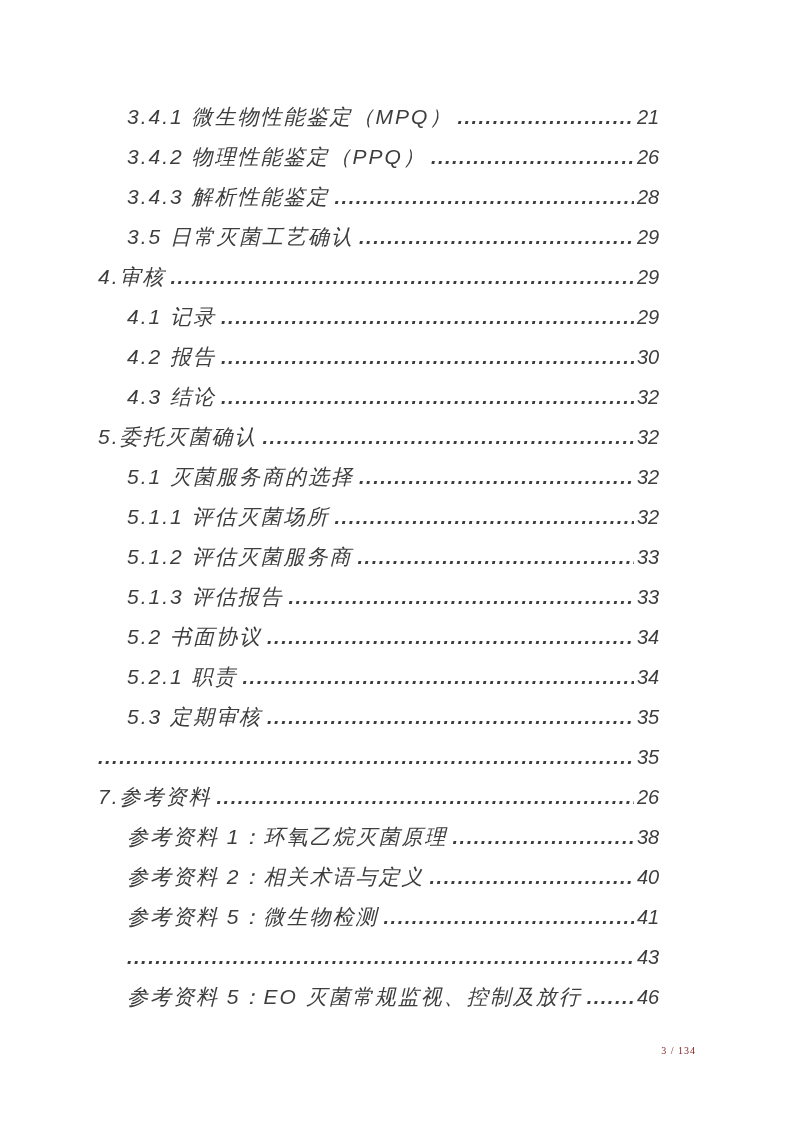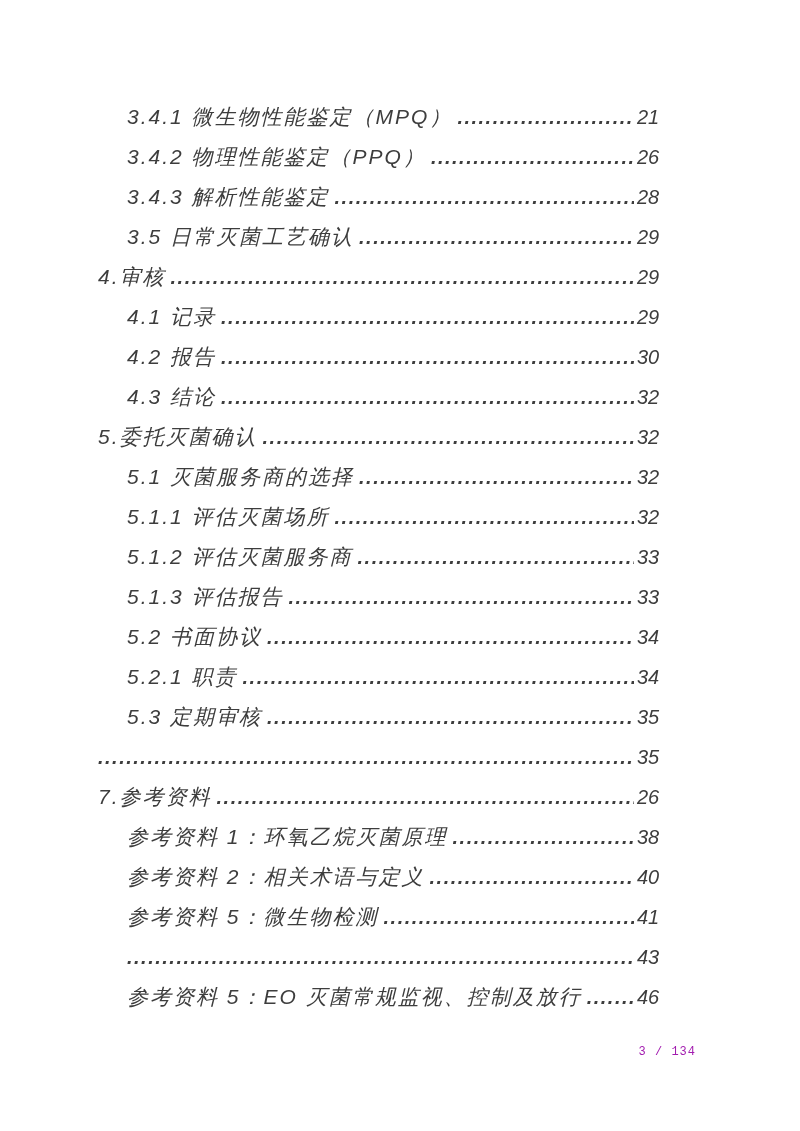--- a/index.html
+++ b/index.html
@@ -49,23 +49,23 @@
   .toc-page {
     flex: 0 0 auto;
     font-size: 20px;
     padding-left: 3px;
     min-width: 26px;
   }
   .footer {
     position: absolute;
     top: 1045px;
     right: 104px;
-    font-family: Liberation Mono, monospace;
-    font-size: 12px;
-    color: #a21caf;
+    font-family: Liberation Serif, serif;
+    font-size: 10px;
+    color: #7f1d1d;
     letter-spacing: 1px;
   }
 </style>
 </head>
 <body>
 
 <div class="page">
 
   <div class="toc">
   <div class="toc-row level-2">

